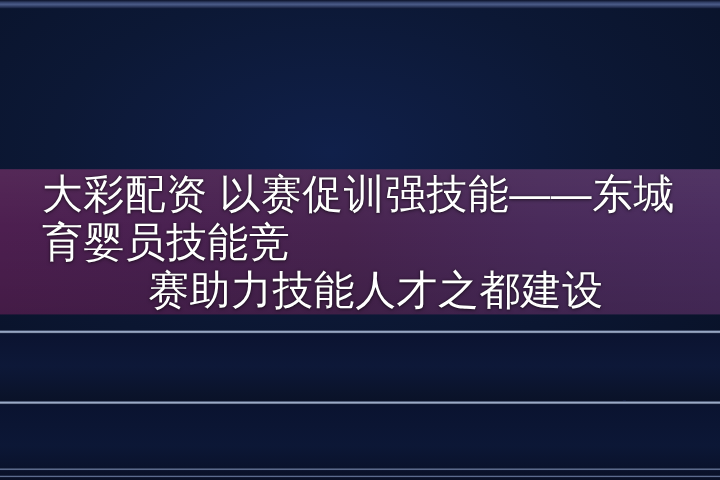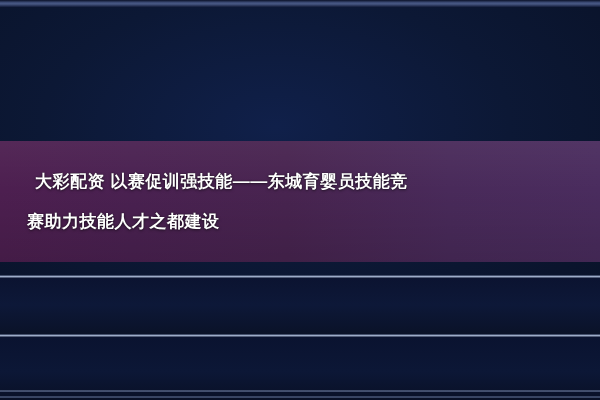--- a/index.html
+++ b/index.html
@@ -30,30 +30,30 @@
   #headline-band::before{
     content:"";position:absolute;inset:0;
     background:linear-gradient(180deg,rgba(255,255,255,0.045) 0%,rgba(0,0,0,0) 40%,rgba(0,0,0,0.12) 100%);
     pointer-events:none;
   }
   #headline-text{
     position:relative;z-index:2;
     width:546px;margin:0 auto;
     text-align:center;
     color:#ffffff;
-    font-size:17px;
-    font-weight:bold;
+    font-size:34px;
+    font-weight:normal;
     line-height:40px;
     letter-spacing:0.5px;
     text-shadow:0 1px 3px rgba(0,0,0,0.55), 0 0 1px rgba(0,0,0,0.8);
     white-space:normal;
   }
   #headline-text .ln{display:block;}
   #headline-text .ln1{text-align:left;padding-left:8px;}
-  #headline-text .ln2{text-align:left;padding-right:70px;}
+  #headline-text .ln2{text-align:right;padding-right:70px;}
 
   
   .sep{
     position:absolute;left:0;width:600px;height:3px;z-index:3;
     background:linear-gradient(180deg,#0d1630 0%,#9fb0cf 40%,#b6c4dd 60%,#16203d 100%);
     opacity:.92;
   }
   #sep-a{top:275px;}
   #sep-b{top:334px;}
   #sep-c{top:390px;height:2px;background:linear-gradient(180deg,#0d1630 0%,#7d8db0 50%,#121b38 100%);}

